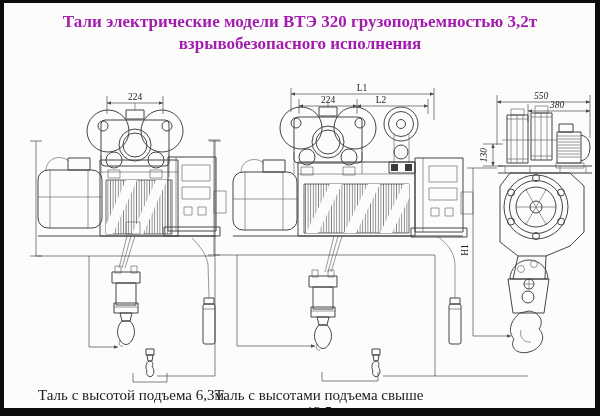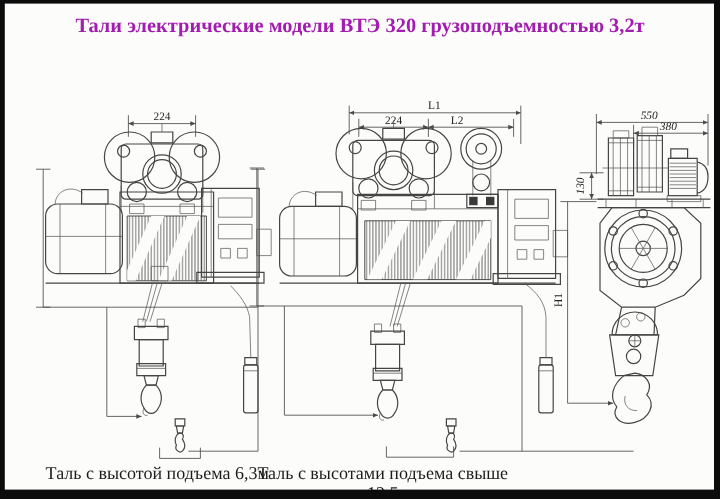--- a/index.html
+++ b/index.html
@@ -25,20 +25,21 @@
   text.dlab{font-family:"Liberation Serif",serif;font-size:9.5px;fill:#222;}
   text.it{font-style:italic;}
 </style>
 </head>
 <body>
 
 <div class="canvas">
 
   <div class="title">
     <div>Тали электрические модели ВТЭ 320 грузоподъемностью 3,2т</div>
+    <div>взрывобезопасного исполнения</div>
   </div>
 
   <svg width="600" height="416" viewBox="0 0 600 416">
     <defs>
       <marker id="ar" viewBox="0 0 10 10" refX="9" refY="5" markerWidth="7" markerHeight="7" orient="auto-start-reverse">
         <path d="M0,1 L9,5 L0,9 Z" fill="#4a4a4a"></path>
       </marker>
       <pattern id="rope" width="2.6" height="8" patternUnits="userSpaceOnUse">
         <line x1="1.3" y1="0" x2="1.3" y2="8" stroke="#5a5a5a" stroke-width="0.7"></line>
       </pattern>

